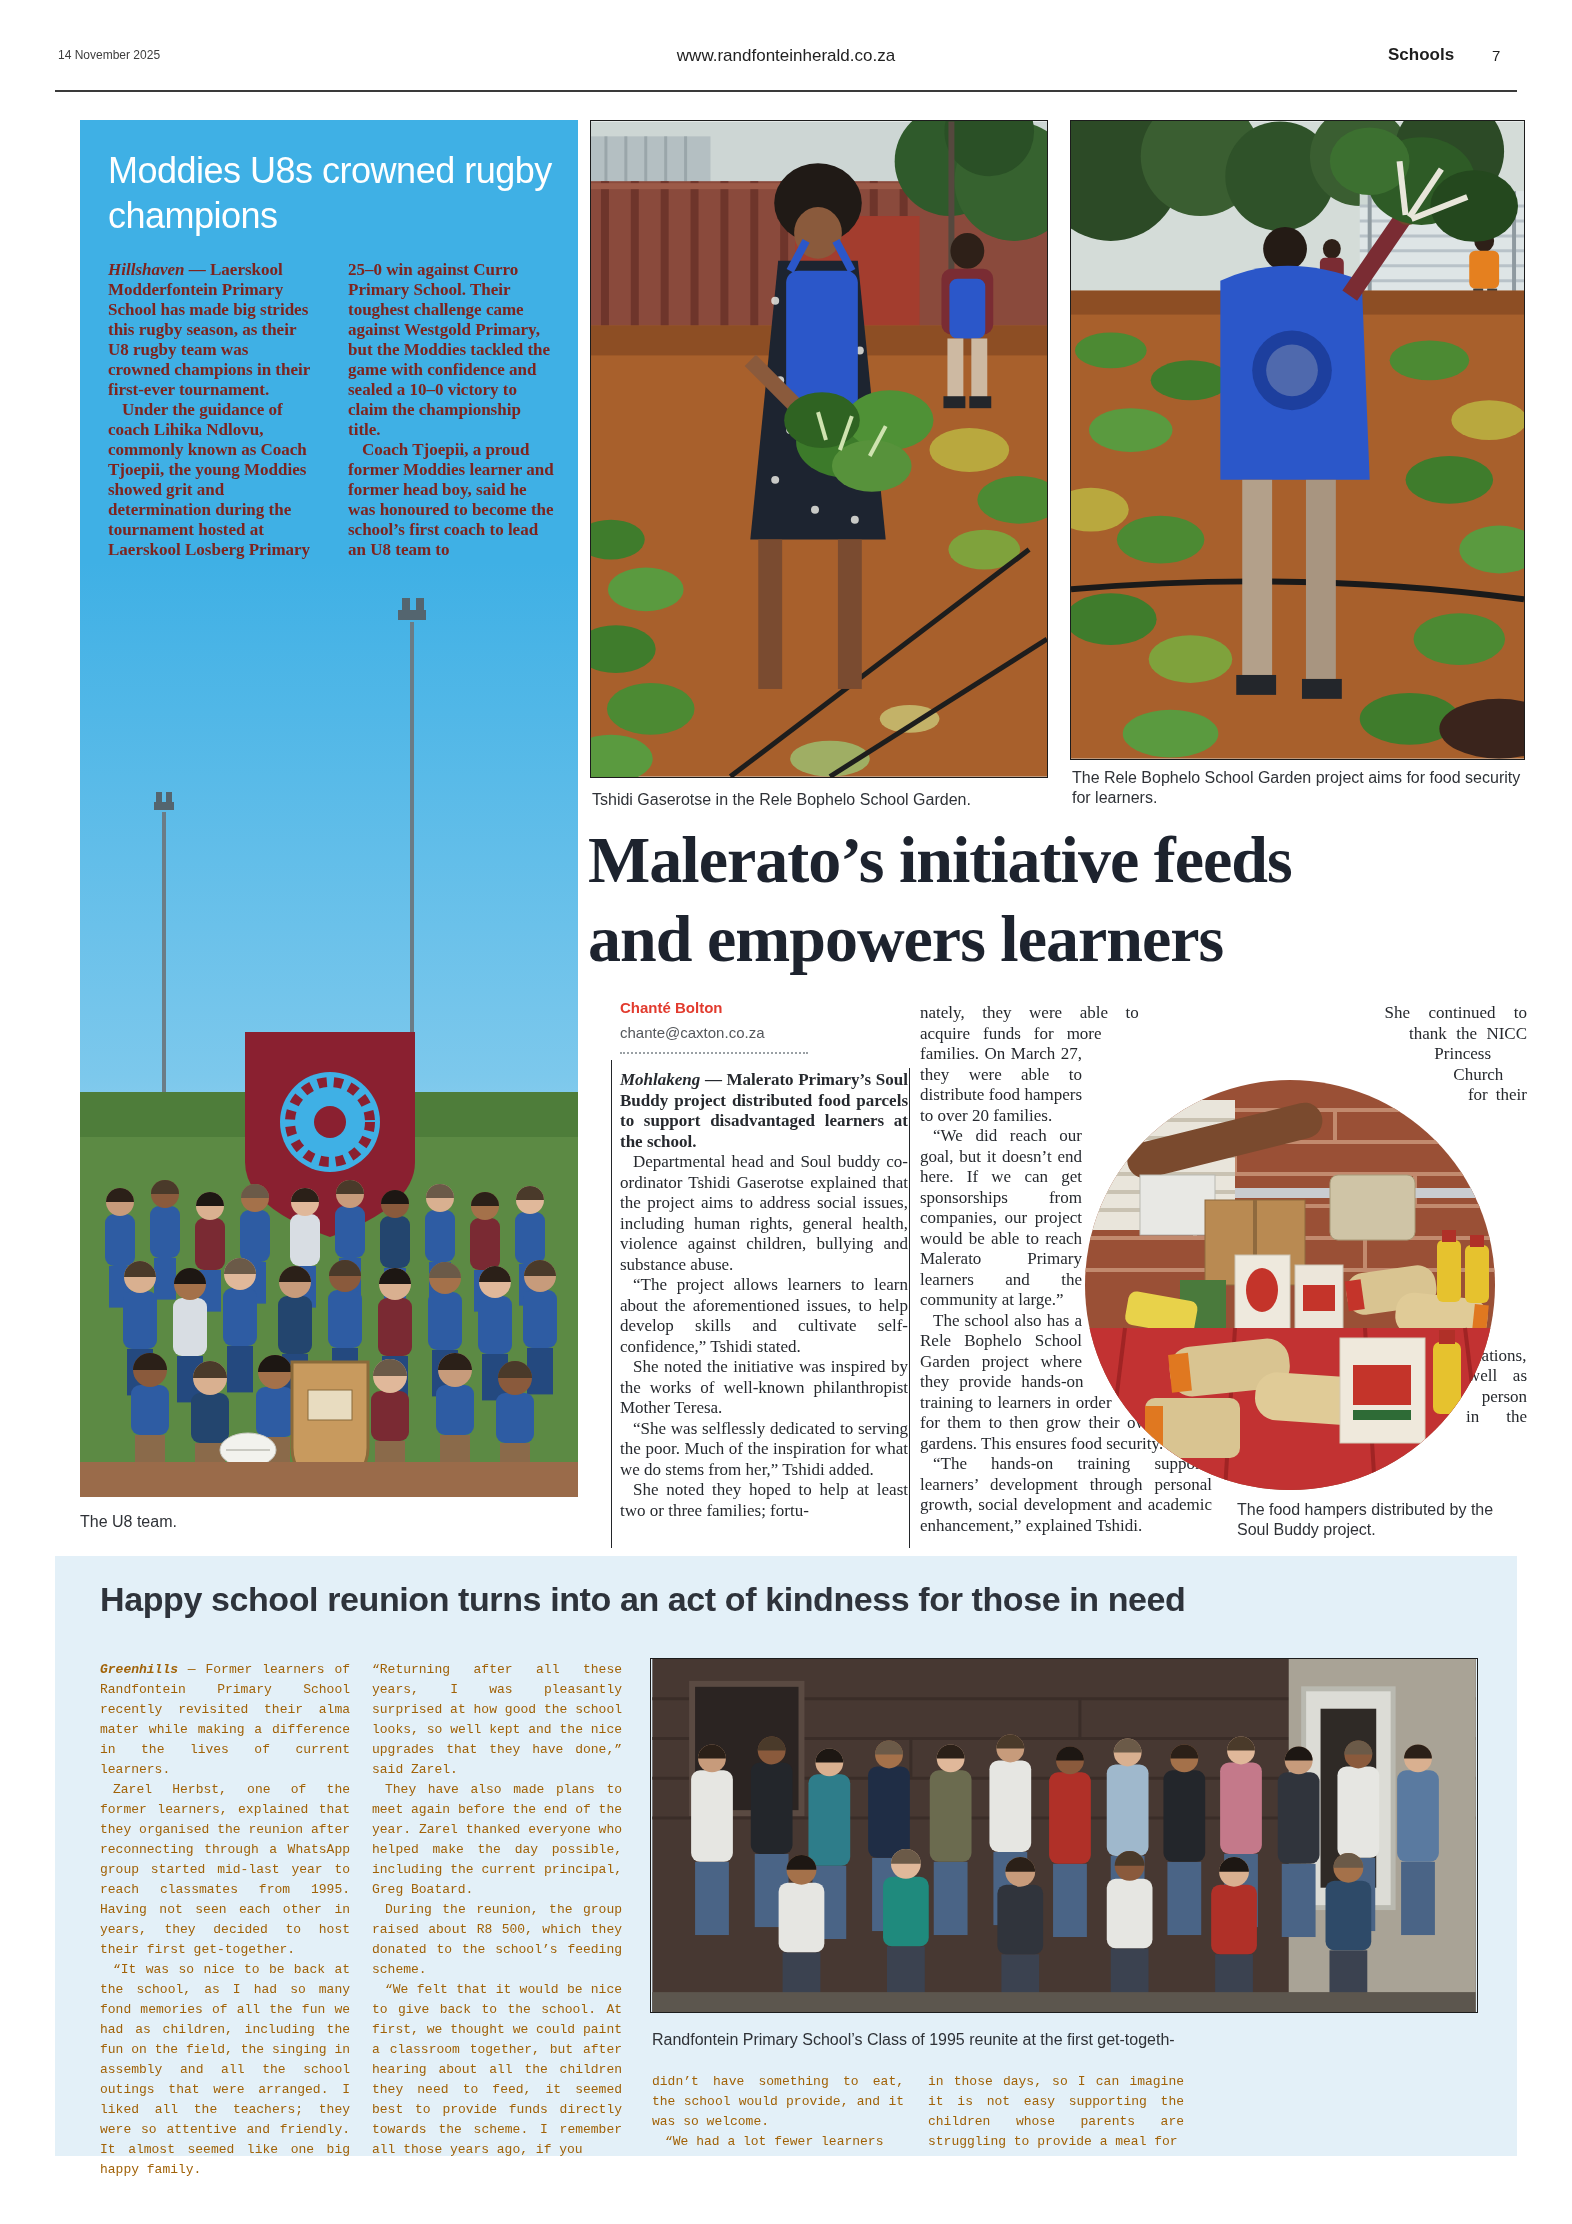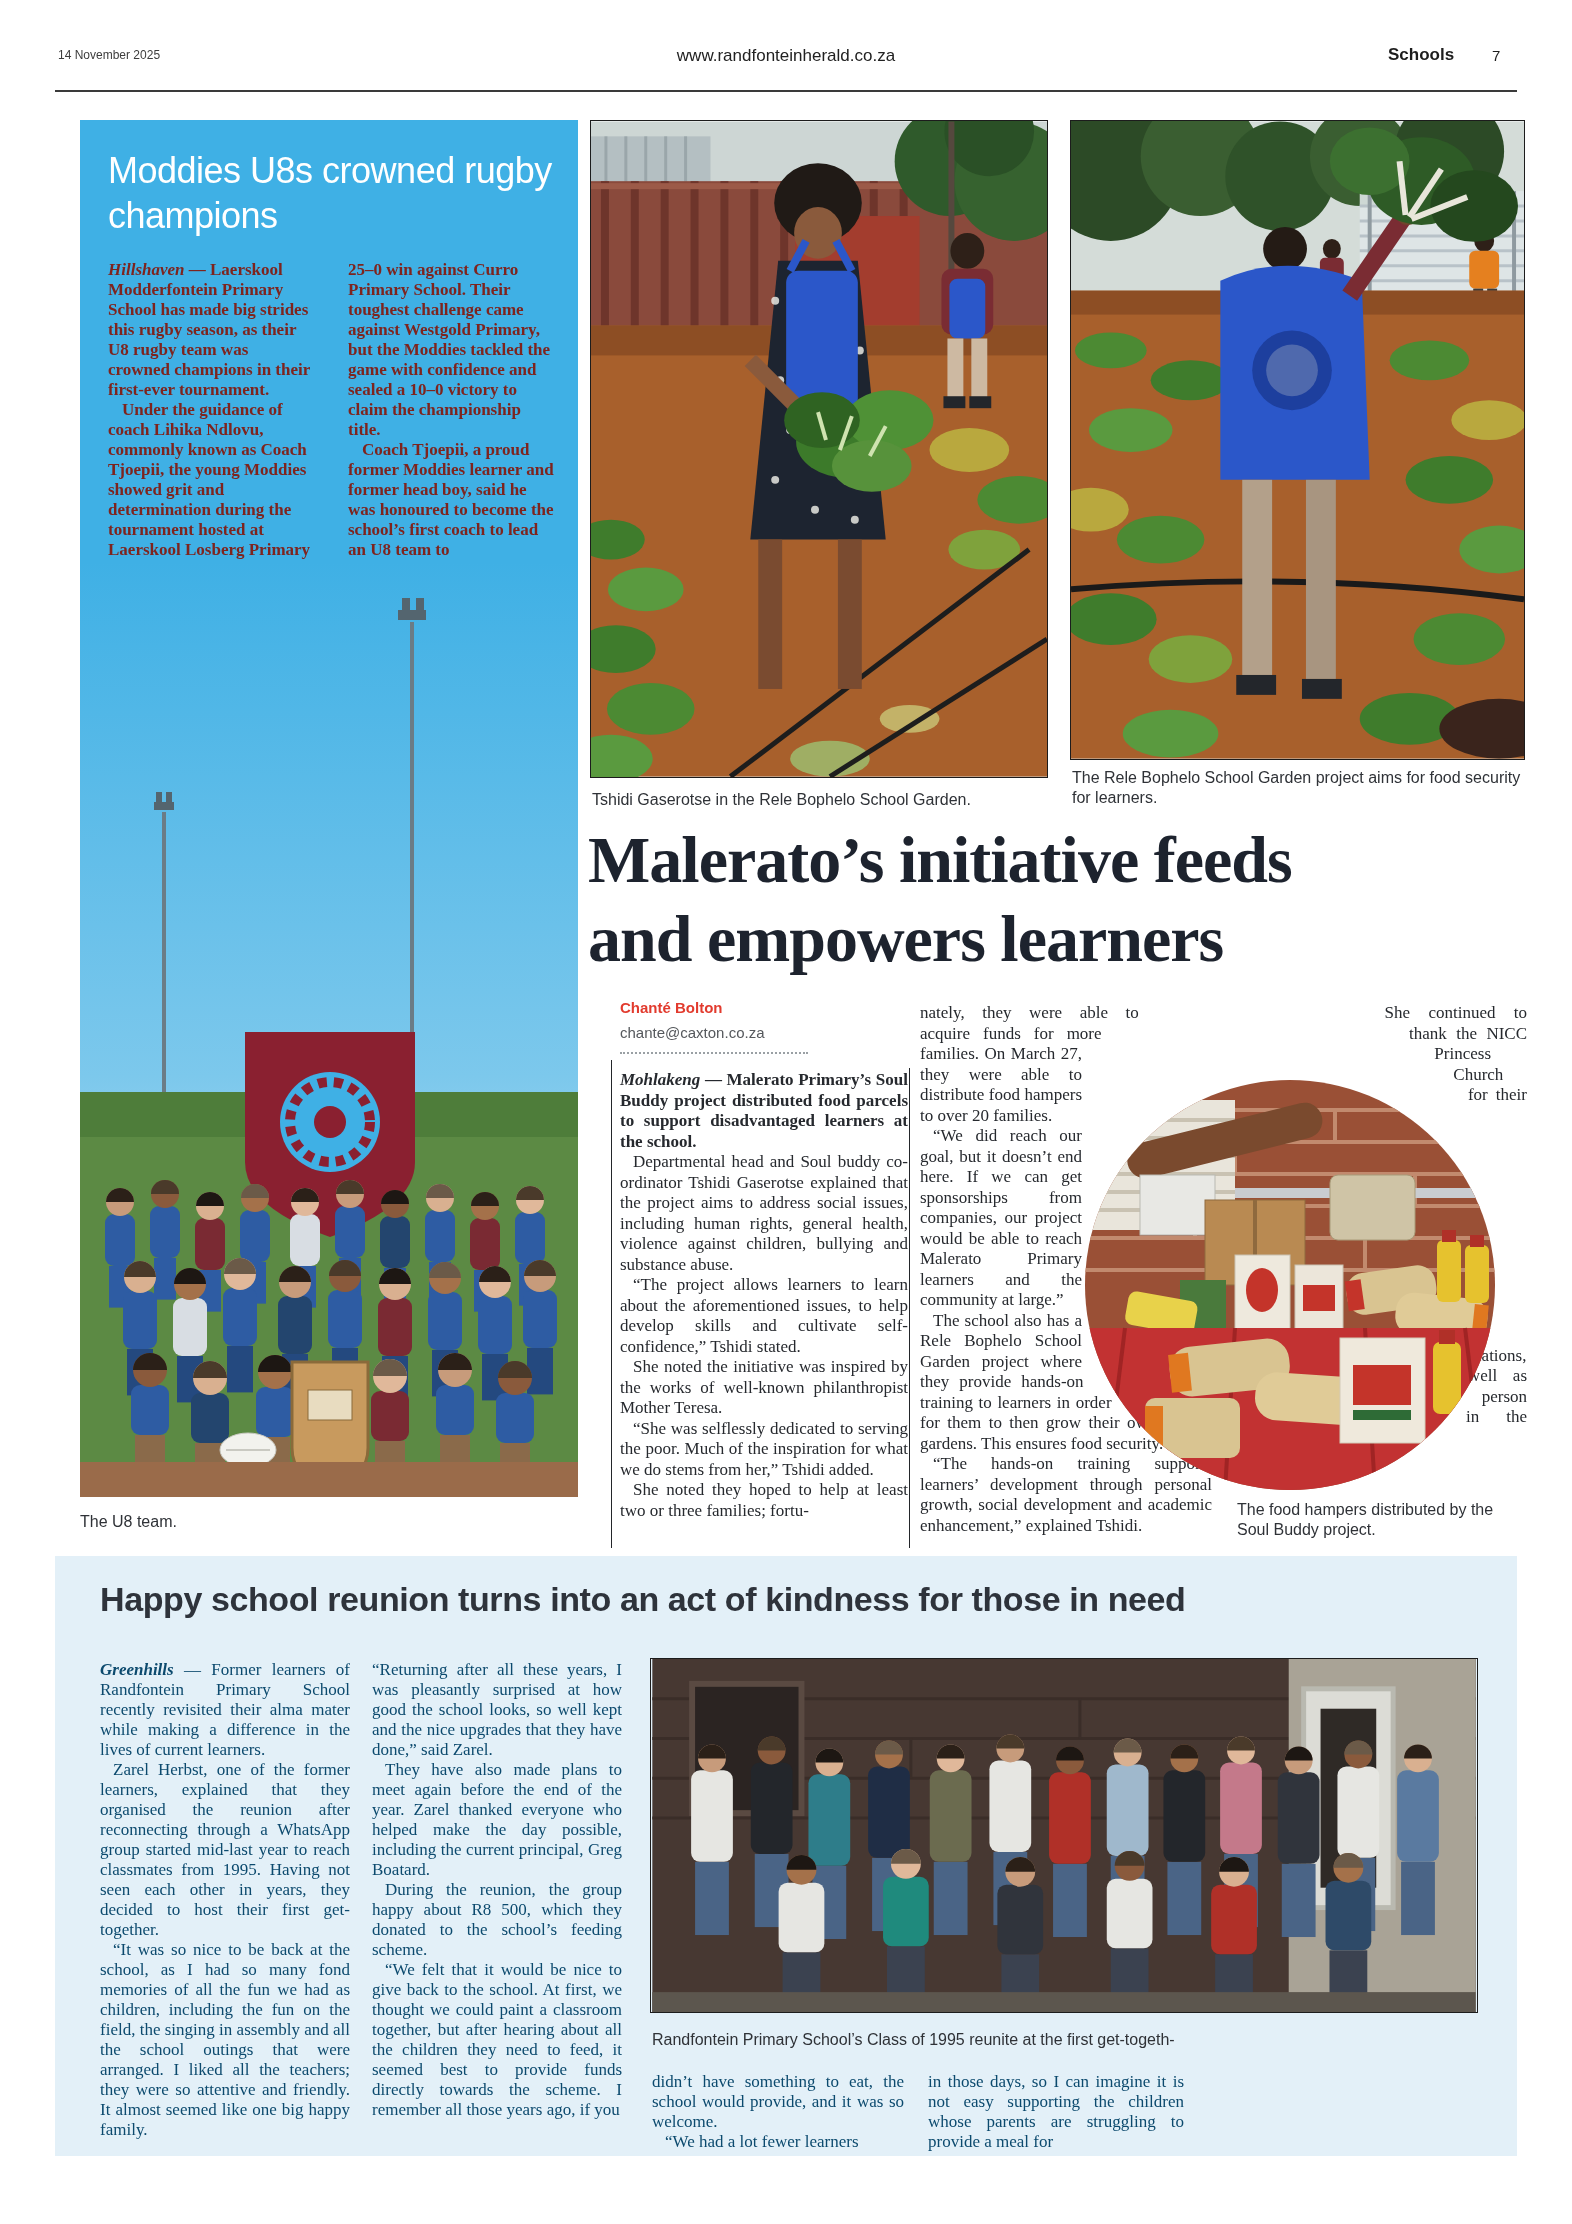--- a/index.html
+++ b/index.html
@@ -39,21 +39,21 @@
   .circle-photo{left:1085px;top:1080px;width:410px;height:410px;border-radius:50%;overflow:hidden;}
   
   .wrapR{float:right;width:130px;height:420px;margin-top:70px;
       shape-outside:circle(208px at 138px 212px);}
   .wrapL{float:left;width:256px;height:420px;margin-top:62px;
       shape-outside:circle(210px at 55px 214px);}
   
   .reunion{left:55px;top:1556px;width:1462px;height:600px;background:#E3F0F8;}
   .reunion h2{margin:0;padding:22px 0 0 45px;font-size:34px;line-height:42px;font-weight:700;
       color:#2e333b;letter-spacing:-.4px;}
-  .rcol{font-family:Liberation Serif, serif;font-size:17px;line-height:20px;color:#0c4a6e;
+  .rcol{font-family:Liberation Mono, monospace;font-size:13px;line-height:20px;color:#a16207;
       text-align:justify;}
   .rcol p{margin:0;}
   .rcol p.ind{text-indent:13px;}
   svg{display:block;}
 </style>
 </head>
 <body>
 
 <div id="page">
 
@@ -566,21 +566,21 @@
   <div class="abs reunion">
     <h2>Happy school reunion turns into an act of kindness for those in need</h2>
     <div class="abs rcol" style="left:45px;top:104px;width:250px">
       <p><span class="loc-it" style="font-weight:bold">Greenhills</span><span> — Former learners of Randfontein Primary School recently revisited their alma mater while making a difference in the lives of current learners.</span></p>
       <p class="ind">Zarel Herbst, one of the former learners, explained that they organised the reunion after reconnecting through a WhatsApp group started mid-last year to reach classmates from 1995. Having not seen each other in years, they decided to host their first get-together.</p>
       <p class="ind">“It was so nice to be back at the school, as I had so many fond memories of all the fun we had as children, including the fun on the field, the singing in assembly and all the school outings that were arranged. I liked all the teachers; they were so attentive and friendly. It almost seemed like one big happy family.</p>
     </div>
     <div class="abs rcol" style="left:317px;top:104px;width:250px">
       <p>“Returning after all these years, I was pleasantly surprised at how good the school looks, so well kept and the nice upgrades that they have done,” said Zarel.</p>
       <p class="ind">They have also made plans to meet again before the end of the year. Zarel thanked everyone who helped make the day possible, including the current principal, Greg Boatard.</p>
-      <p class="ind">During the reunion, the group happy about R8 500, which they donated to the school’s feeding scheme.</p>
+      <p class="ind">During the reunion, the group raised about R8 500, which they donated to the school’s feeding scheme.</p>
       <p class="ind">“We felt that it would be nice to give back to the school. At first, we thought we could paint a classroom together, but after hearing about all the children they need to feed, it seemed best to provide funds directly towards the scheme. I remember all those years ago, if you</p>
     </div>
 
     <svg class="abs photo" style="left:595px;top:102px" width="828" height="355" viewBox="0 0 828 355">
       <rect width="828" height="355" fill="#473832"></rect>
       <g stroke="#3a2d28" stroke-width="3">
         <line x1="0" y1="40" x2="828" y2="40"></line>
           <line x1="0" y1="80" x2="828" y2="80"></line>
           <line x1="0" y1="120" x2="828" y2="120"></line>
           <line x1="0" y1="160" x2="828" y2="160"></line>

